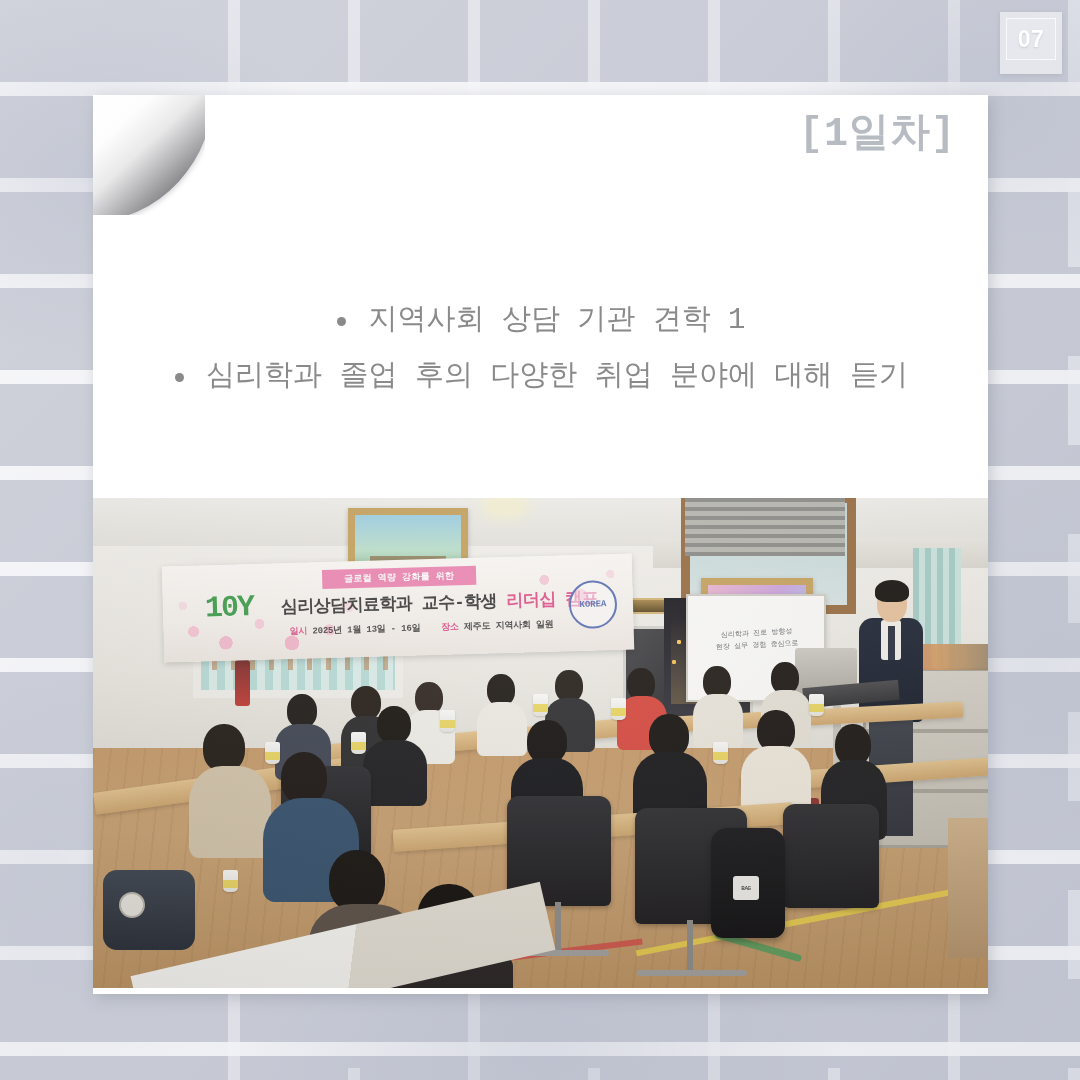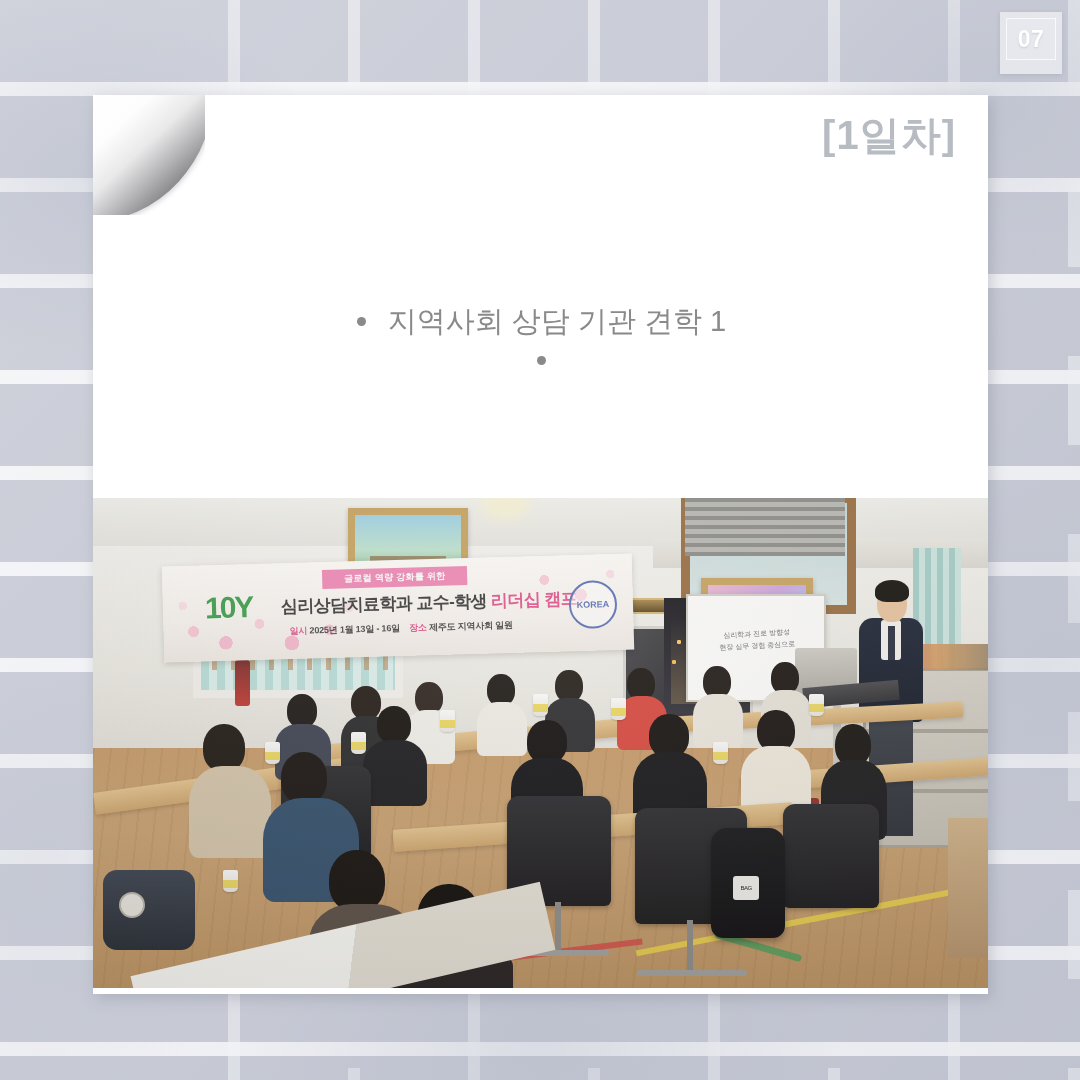--- a/index.html
+++ b/index.html
@@ -95,20 +95,21 @@
     text-shadow:0 1px 2px rgba(120,125,140,0.25);
   }
 
   
   #card {
     position:absolute;
     left:93px; top:95px;
     width:895px; height:899px;
     background:#ffffff;
     box-shadow:3px 4px 14px rgba(110,115,130,0.30);
+    font-family:Liberation Mono, monospace;
   }
 
   
   #corner-curl {
     position:absolute;
     left:0; top:0;
     width:112px; height:120px;
     overflow:hidden;
     pointer-events:none;
     z-index:5;
@@ -461,20 +462,21 @@
       <div id="day-label">[1일차]</div>
 
 
       <ul id="bullet-list">
         <li class="bullet-row">
           <span class="bullet-dot"></span>
           <span>지역사회 상담 기관 견학 1</span>
         </li>
         <li class="bullet-row">
           <span class="bullet-dot"></span>
+          <span>심리학과 졸업 후의 다양한 취업 분야에 대해 듣기</span>
         </li>
       </ul>
 
     </div>
 
     <div id="photo">
 
       <div class="ph" id="ph-ceiling"></div>
       <div class="ph" id="ph-backwall"></div>
       <div class="ph" id="ph-ceiling-lip"></div>

